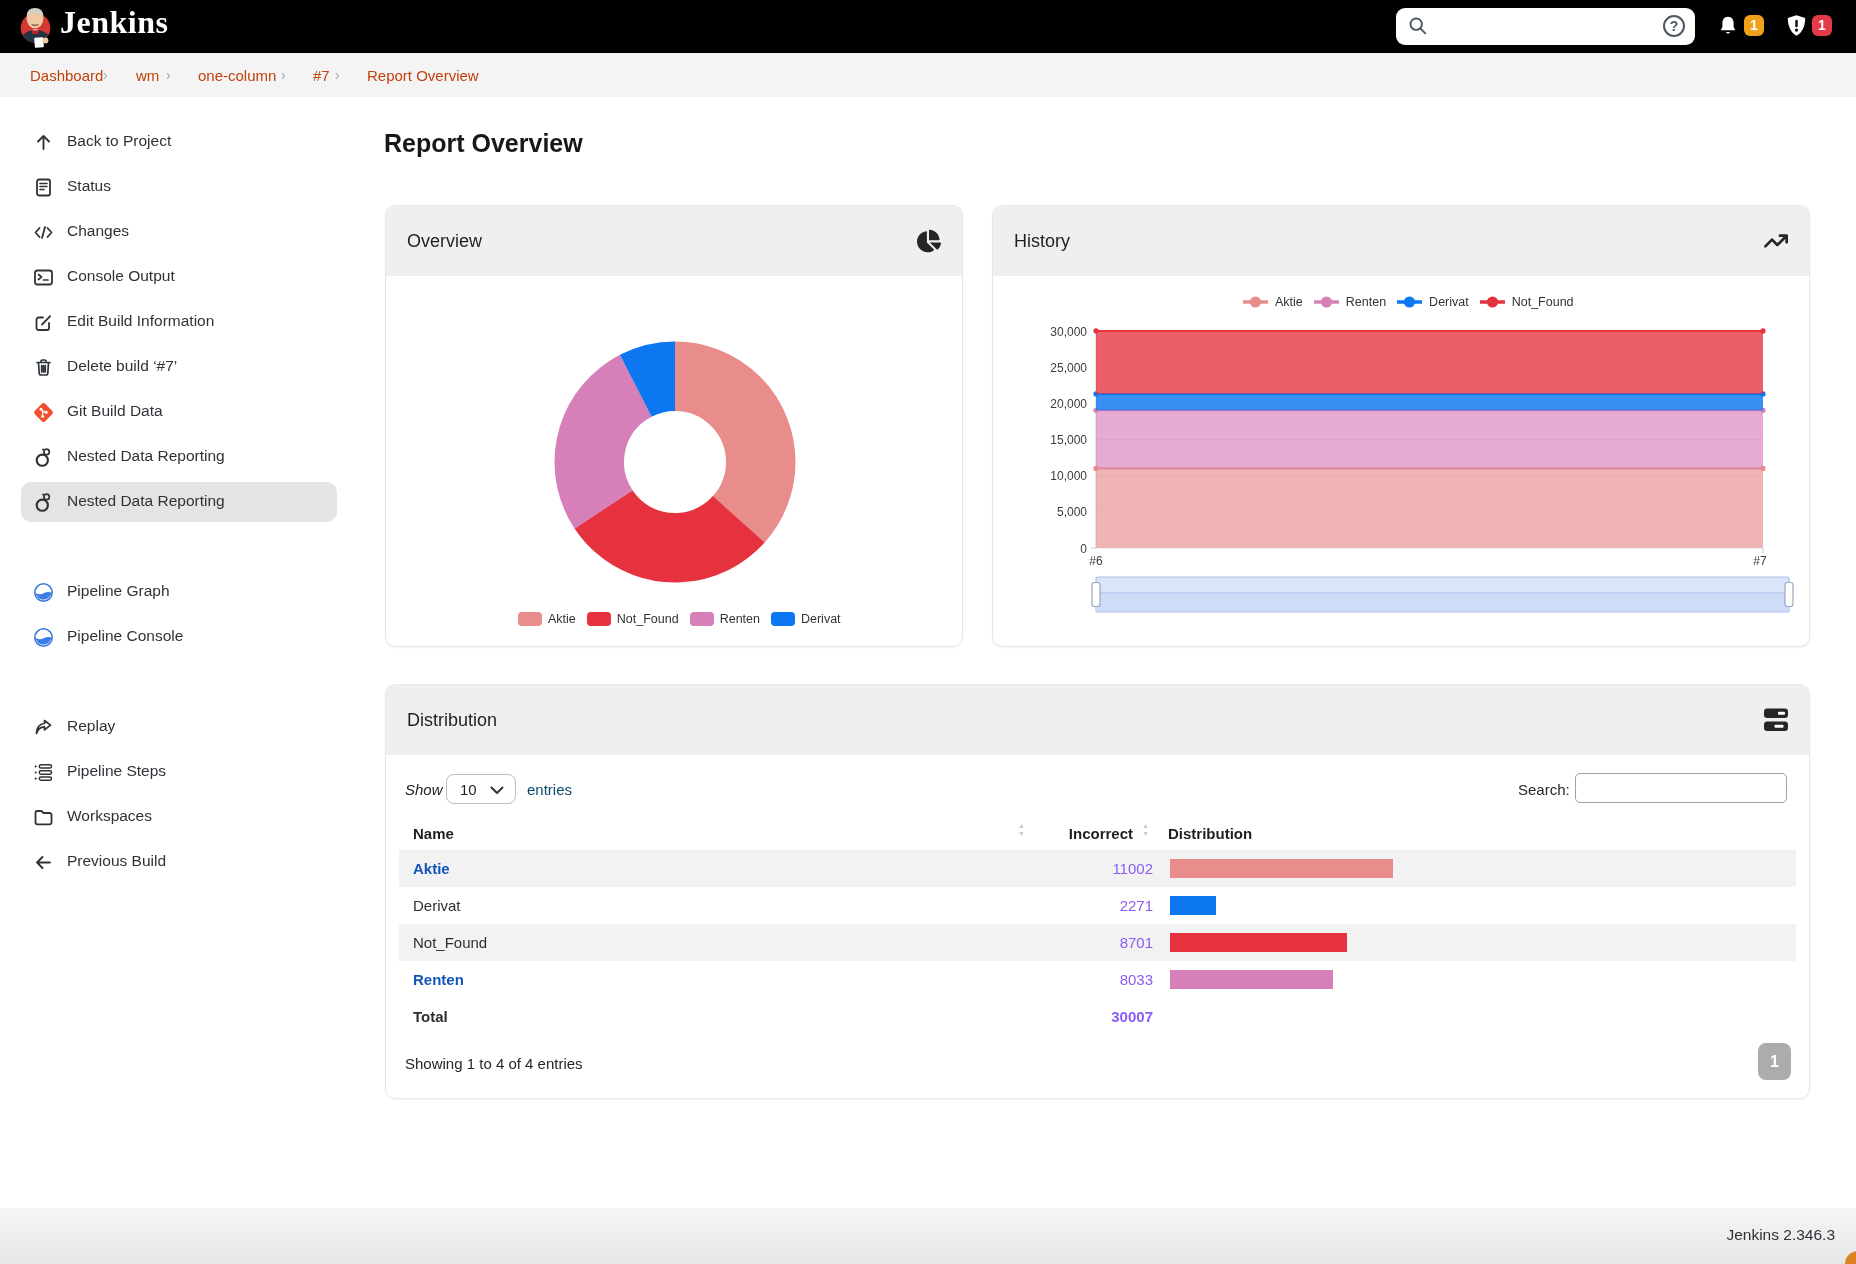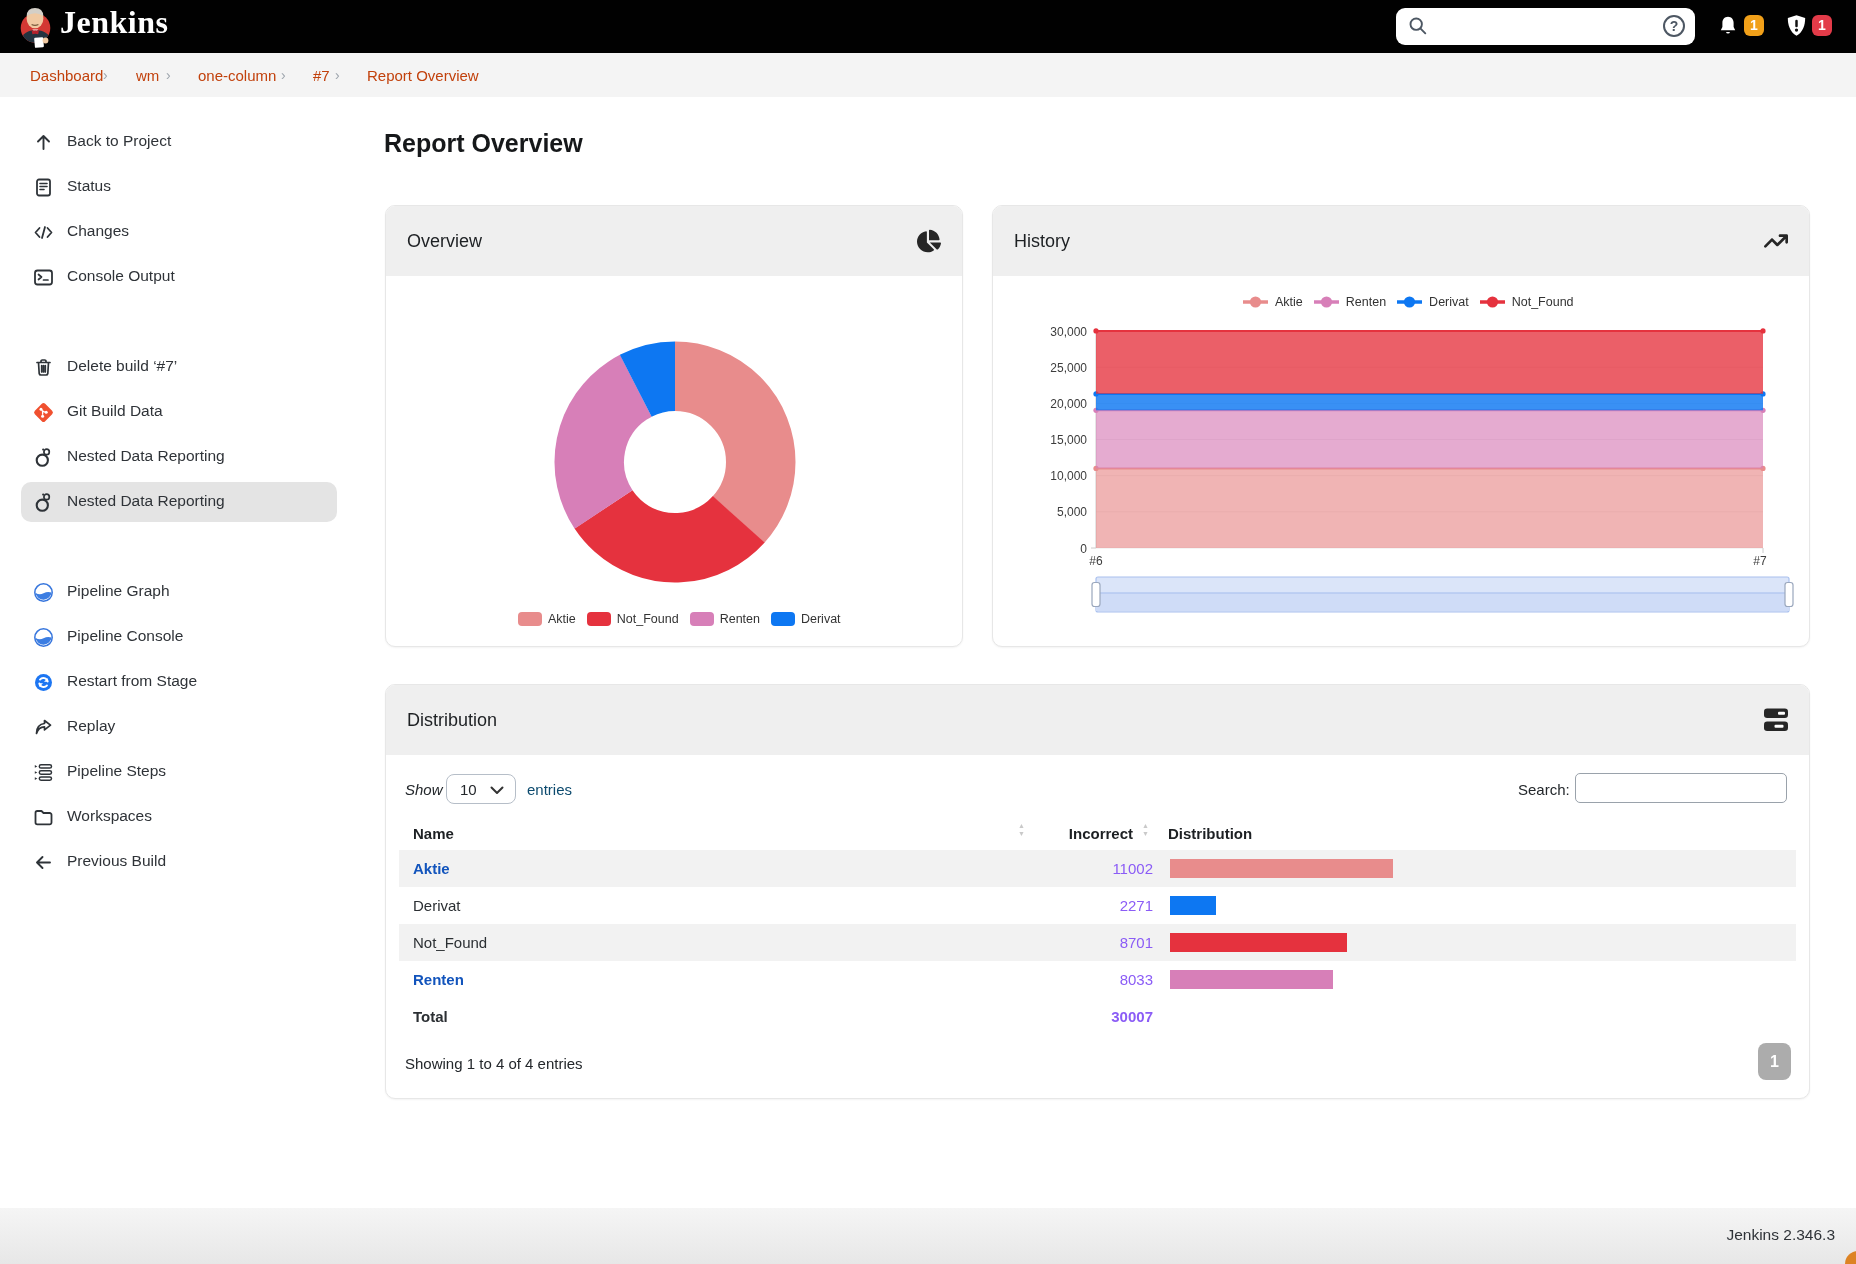--- a/index.html
+++ b/index.html
@@ -150,20 +150,27 @@
       </svg>
       <div class="lb">Changes</div>
     </div>
 <div class="sitem" style="top:160px">
       <svg class="ic" viewBox="0 0 21 21">
         <rect x="2" y="3.5" width="17" height="14" rx="2.5" fill="none" stroke="#2e3338" stroke-width="1.8"></rect>
         <path d="M5.5 7.5 L8.5 10 L5.5 12.5 M10.5 13 h4.5" fill="none" stroke="#2e3338" stroke-width="1.7" stroke-linecap="round" stroke-linejoin="round"></path>
       </svg>
       <div class="lb">Console Output</div>
     </div>
+<div class="sitem" style="top:205px">
+      <svg class="ic" viewBox="0 0 21 21">
+        <path d="M16 11 V16 A2 2 0 0 1 14 18 H5.5 A2 2 0 0 1 3.5 16 V7.5 A2 2 0 0 1 5.5 5.5 H10" fill="none" stroke="#2e3338" stroke-width="1.8" stroke-linecap="round"></path>
+        <path d="M9 12.5 L17.2 4.2" stroke="#2e3338" stroke-width="1.8" stroke-linecap="round"></path>
+      </svg>
+      <div class="lb">Edit Build Information</div>
+    </div>
 <div class="sitem" style="top:250px">
       <svg class="ic" viewBox="0 0 21 21">
         <path d="M4 5.5 h13 M8 5.5 V4 A1.2 1.2 0 0 1 9.2 3 H11.8 A1.2 1.2 0 0 1 13 4 V5.5 M5.5 5.5 L6.2 16.5 A1.8 1.8 0 0 0 8 18 H13 A1.8 1.8 0 0 0 14.8 16.5 L15.5 5.5 M8.7 8.5 V15 M10.5 8.5 V15 M12.3 8.5 V15" fill="none" stroke="#2e3338" stroke-width="1.7" stroke-linecap="round"></path>
       </svg>
       <div class="lb">Delete build ‘#7’</div>
     </div>
 <div class="sitem" style="top:295px">
       <svg class="ic" viewBox="0 0 21 21">
         <rect x="3.2" y="3.2" width="14.6" height="14.6" rx="2.4" fill="#f0502f" transform="rotate(45 10.5 10.5)"></rect>
         <circle cx="8" cy="7.2" r="1.5" fill="#fff"></circle>
@@ -195,30 +202,20 @@
         <path d="M2.4 10.8 Q6.5 13.6 10.5 11.3 Q14.8 8.9 18.6 10.6 A8.2 8.2 0 0 1 2.4 10.8 Z" fill="#3b7de2"></path>
       </svg>
       <div class="lb">Pipeline Graph</div>
     </div>
 <div class="sitem" style="top:520px">
       <svg class="ic" viewBox="0 0 21 21">
         <circle cx="10.5" cy="10.5" r="8.7" fill="#fff" stroke="#3776dd" stroke-width="1.5"></circle>
         <path d="M2.4 10.8 Q6.5 13.6 10.5 11.3 Q14.8 8.9 18.6 10.6 A8.2 8.2 0 0 1 2.4 10.8 Z" fill="#3b7de2"></path>
       </svg>
       <div class="lb">Pipeline Console</div>
-    </div>
-<div class="sitem" style="top:565px">
-      <svg class="ic" viewBox="0 0 21 21">
-        <circle cx="10.5" cy="10.5" r="8.5" fill="#1d76f2"></circle>
-        <path d="M6.3 11.5 A4.4 4.4 0 0 0 14 13.4" fill="none" stroke="#fff" stroke-width="1.9" stroke-linecap="round"></path>
-        <path d="M14.7 9.5 A4.4 4.4 0 0 0 7 7.6" fill="none" stroke="#fff" stroke-width="1.9" stroke-linecap="round"></path>
-        <path d="M14.7 6 v3.7 h-3.7 Z" fill="#fff"></path>
-        <path d="M6.3 15 v-3.7 h3.7 Z" fill="#fff"></path>
-      </svg>
-      <div class="lb">Restart from Stage</div>
     </div>
 <div class="sitem" style="top:610px">
       <svg class="ic" viewBox="0 0 21 21">
         <path d="M11.5 3.5 L17.5 8.2 L11.5 12.9 V9.8 C7.5 9.8 4.8 12 3.5 16.5 C3.2 11 6.5 6.8 11.5 6.5 Z" fill="none" stroke="#2e3338" stroke-width="1.7" stroke-linejoin="round"></path>
       </svg>
       <div class="lb">Replay</div>
     </div>
 <div class="sitem" style="top:655px">
       <svg class="ic" viewBox="0 0 21 21">
         <path d="M1.8 3.1 L4.3 4.4 L1.8 5.7 Z" fill="#2e3338"></path>

